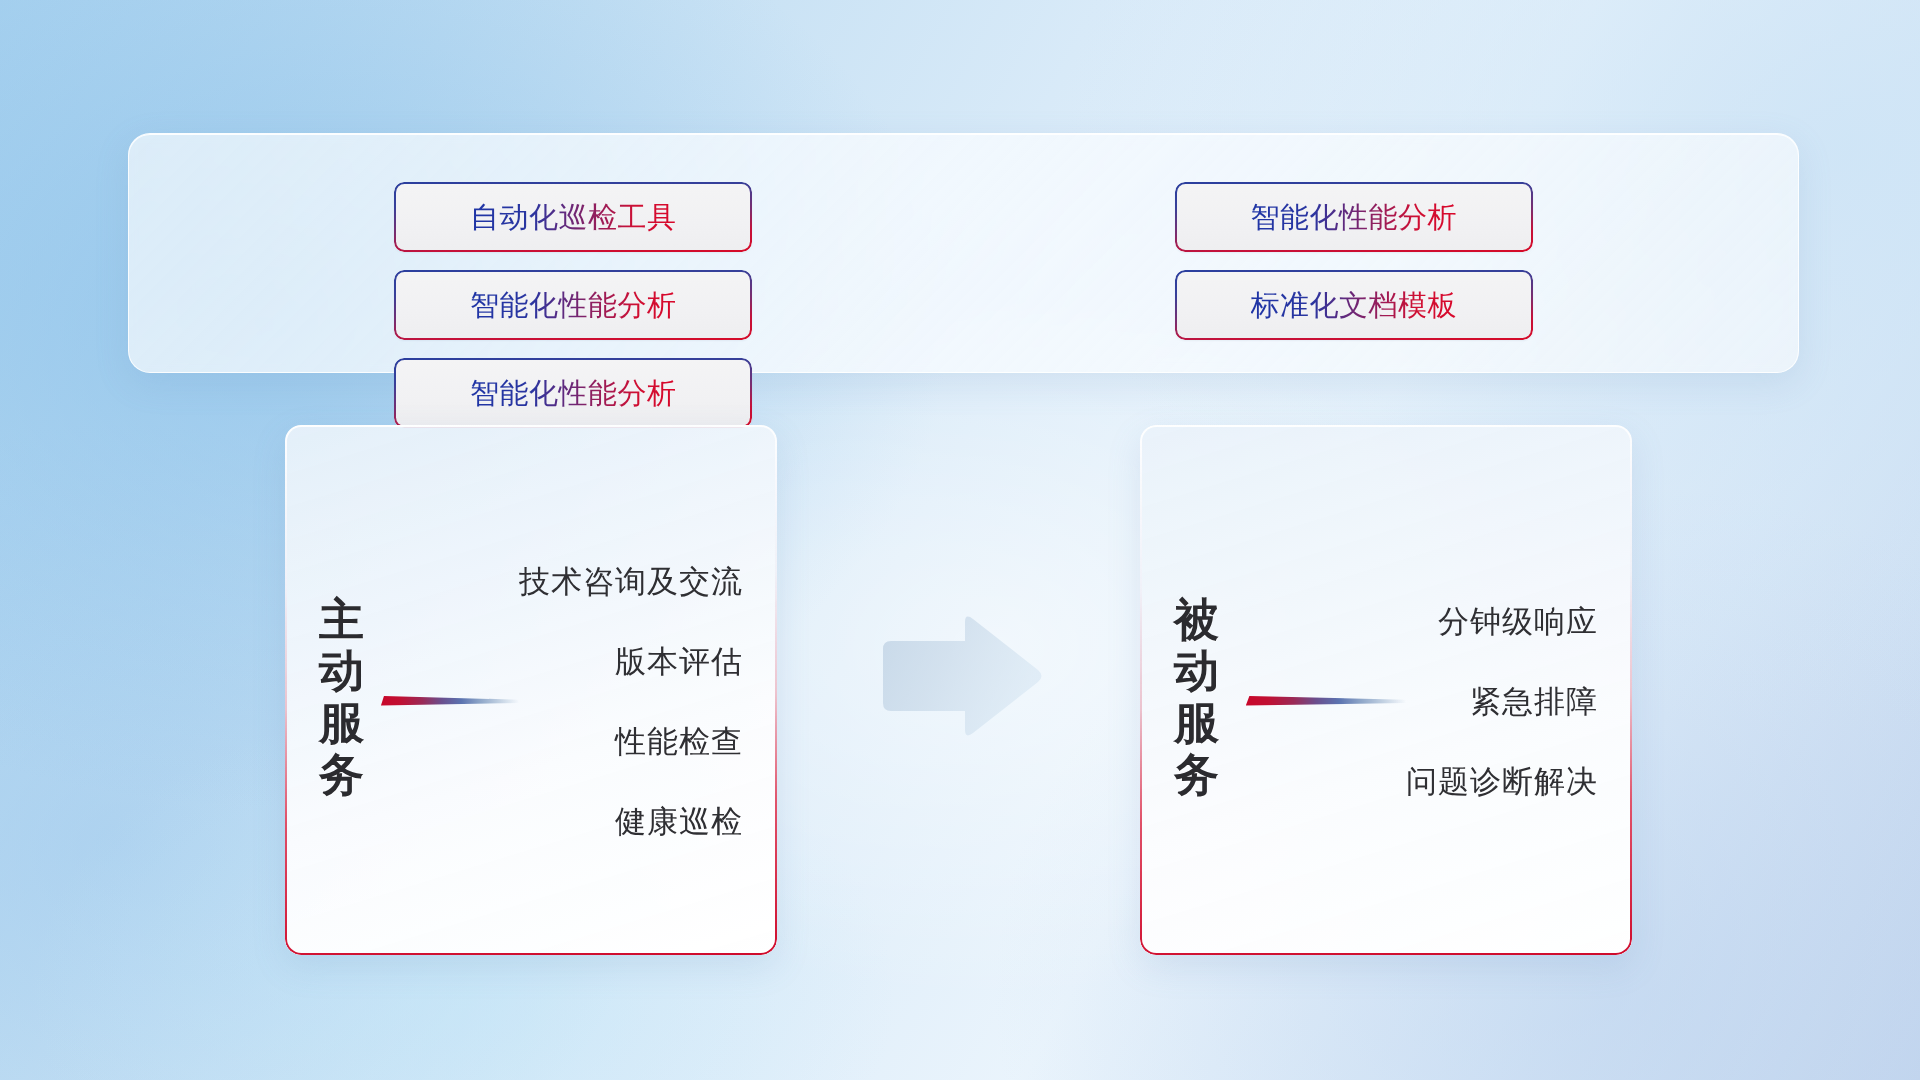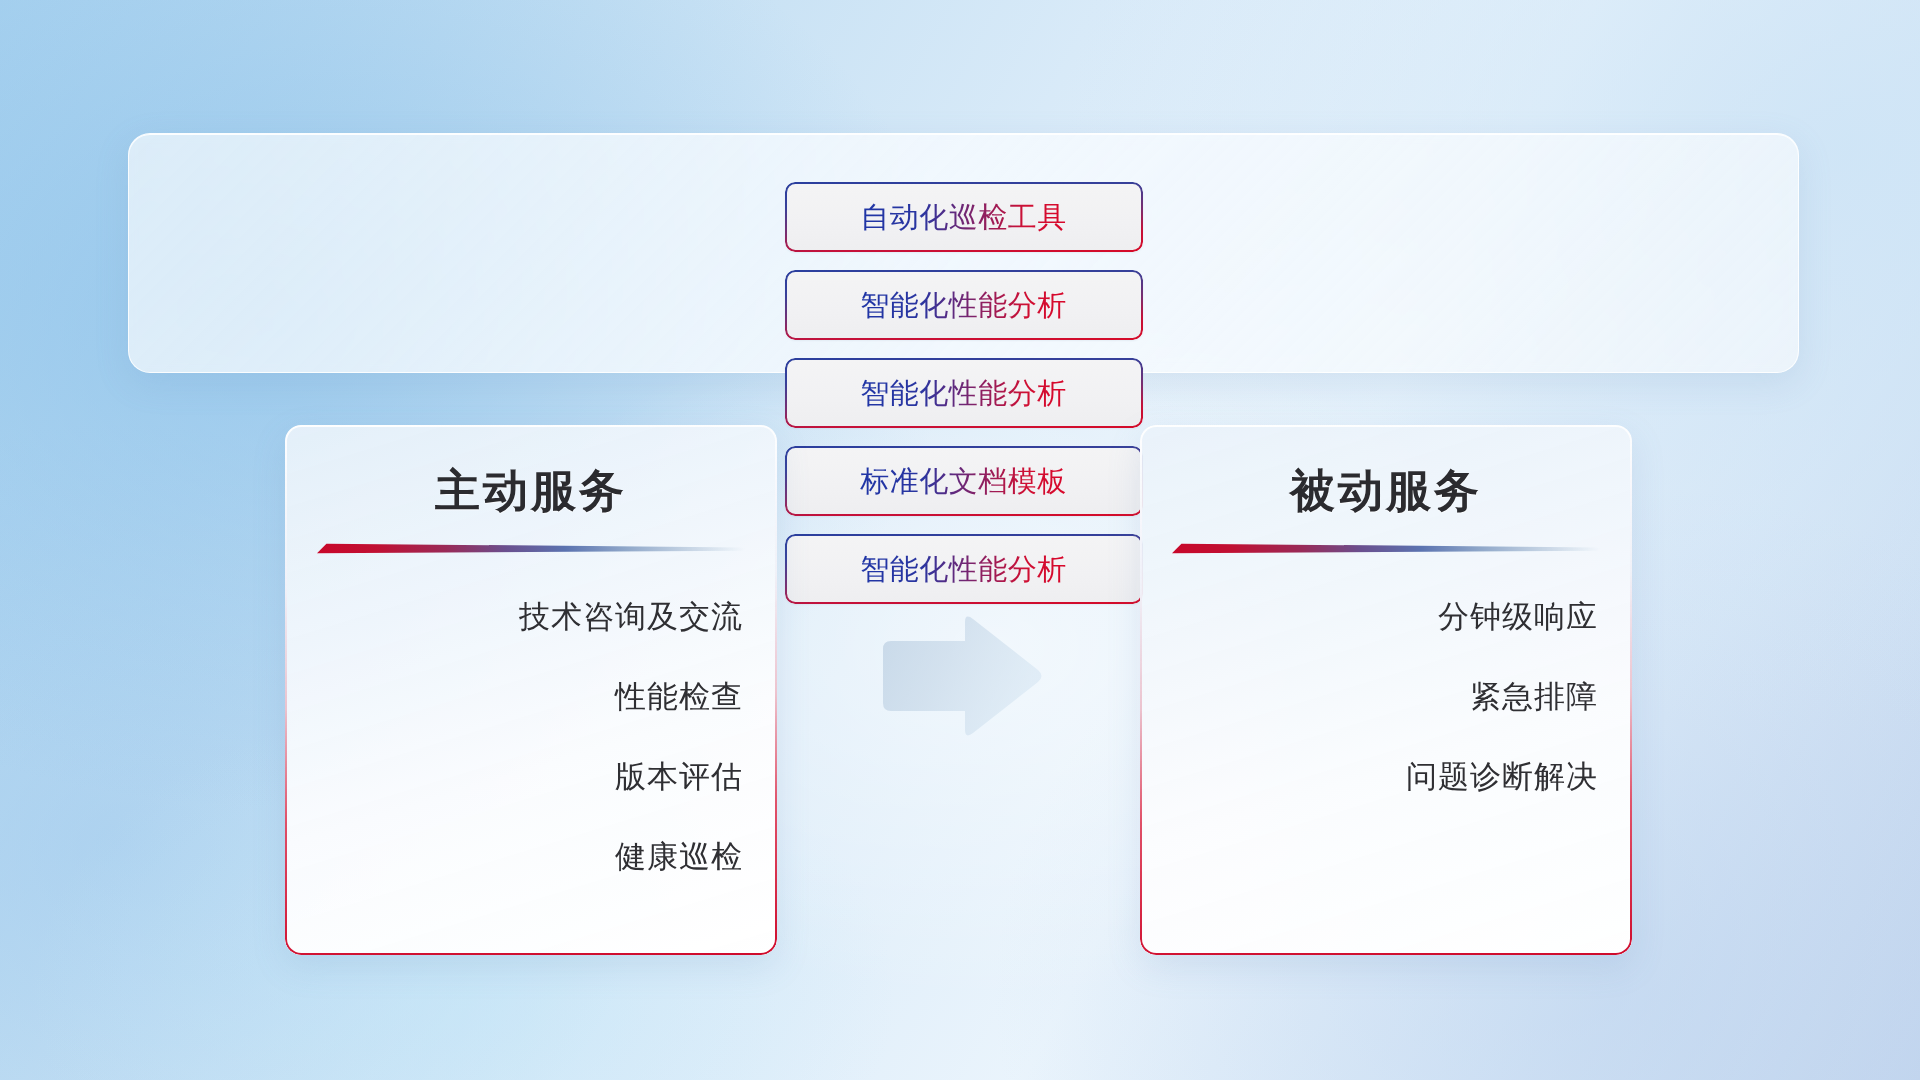--- a/index.html
+++ b/index.html
@@ -40,21 +40,21 @@
     border:1px solid rgba(255,255,255,0.85);
     box-shadow:0 10px 34px rgba(110,150,190,0.16), inset 0 1px 0 rgba(255,255,255,0.9);
     backdrop-filter:blur(4px);
     display:flex; align-items:center; justify-content:center;
     z-index:3;
   }
   .pill-grid{
     width:100%; height:100%;
     padding:24px 84px;
     display:grid;
-    grid-template-columns:repeat(1, 1fr);
+    grid-template-columns:repeat(2, 1fr);
     grid-template-rows:repeat(2, 1fr);
     column-gap:60px;
     row-gap:18px;
     place-items:center;
     margin-top:48px;
   }
   .pill{
     position:relative;
     width:358px; height:70px;
     border-radius:10px;
@@ -119,21 +119,21 @@
             mask-composite:exclude;
     pointer-events:none;
   }
   #card-active{ left:285px; }
   #card-passive{ left:1140px; }
 
   .card-inner{
     position:relative;
     width:100%; height:100%;
     padding:30px 34px 26px;
-    display:flex; flex-direction:column; align-items:center;
+    display:flex; flex-direction:row; align-items:center;
   }
   .card-title{
     font-size:45px;
     font-weight:700;
     color:#2b2b2f;
     letter-spacing:3px;
     line-height:1.15;
     margin-top:10px;
     text-shadow:0 1px 1px rgba(255,255,255,0.7);
   }
@@ -211,22 +211,22 @@
 
     </div>
   </div>
 
   <div class="card" id="card-active">
     <div class="card-inner">
       <div class="card-title">主动服务</div>
       <div class="divider"></div>
       <div class="card-list">
         <div class="card-list-item">技术咨询及交流</div>
+        <div class="card-list-item">版本评估</div>
         <div class="card-list-item">性能检查</div>
-        <div class="card-list-item">版本评估</div>
         <div class="card-list-item">健康巡检</div>
       </div>
     </div>
   </div>
 
   <div class="arrow">
     <svg viewBox="0 0 170 130" xmlns="http://www.w3.org/2000/svg" aria-hidden="true">
       <defs>
         <linearGradient id="arrGrad" x1="0" y1="0" x2="1" y2="0.35">
           <stop offset="0%" stop-color="#bfd2e4" stop-opacity="0.80"></stop>

